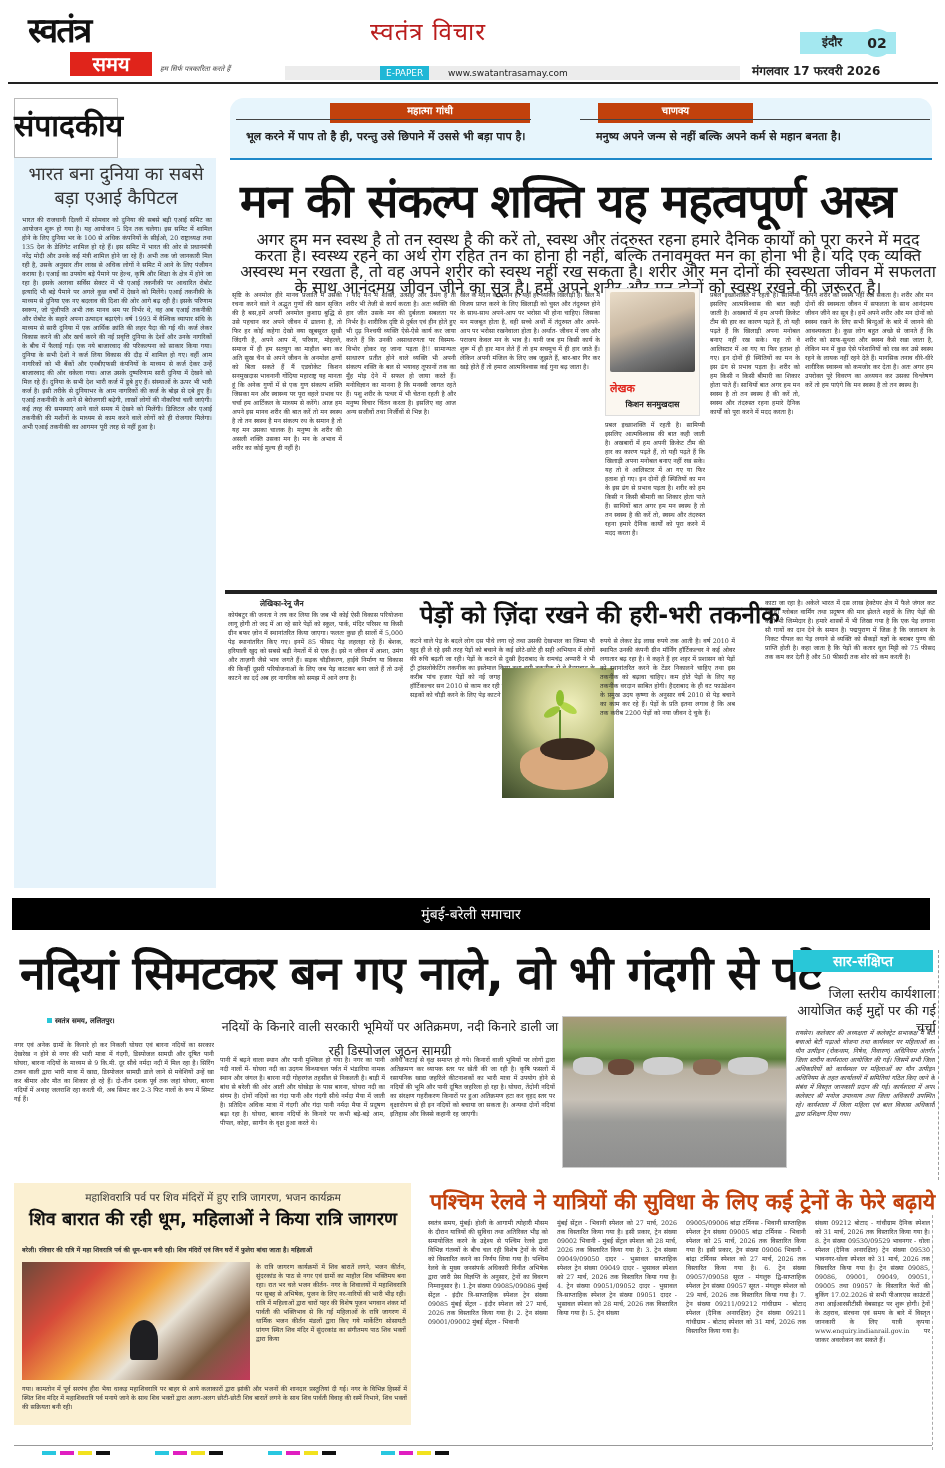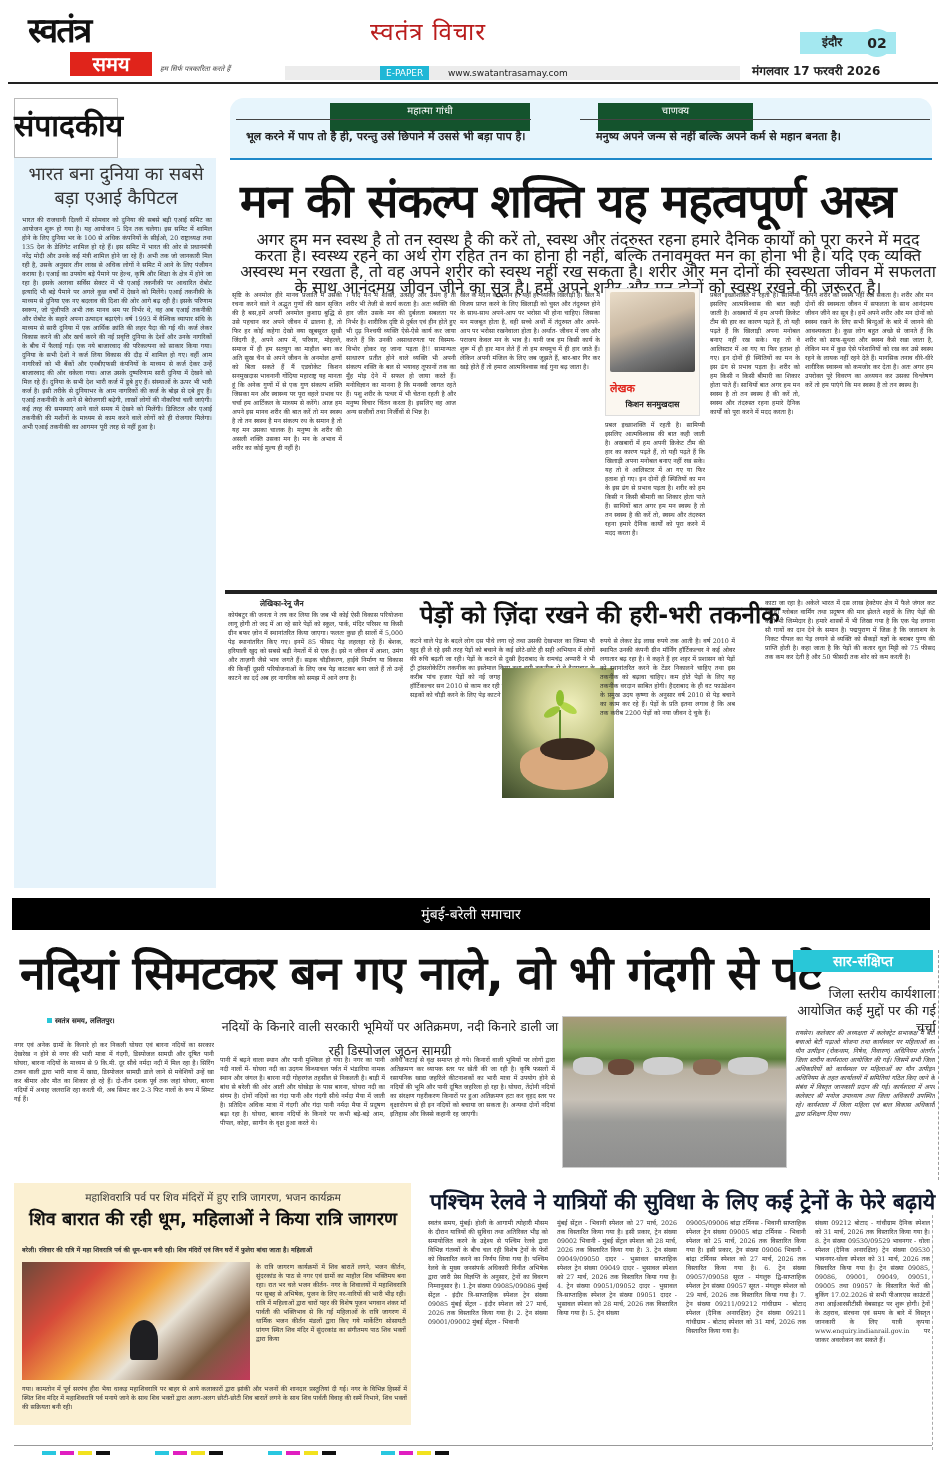--- a/index.html
+++ b/index.html
@@ -20,21 +20,21 @@
 #date{left:752px;top:62px;font-size:12px;font-weight:700}
 #rule-top{left:8px;top:82px;width:930px;height:2px;background:#222}
 
 #ed-box{left:14px;top:98px;width:104px;height:60px;border:1px solid #bbb;background:#fff}
 #ed-title{left:14px;top:104px;width:104px;font-size:30px;font-weight:900;text-align:center;color:#111}
 #ed-panel{left:14px;top:158px;width:202px;height:730px;background:#e6f3fb}
 #ed-head{left:18px;top:162px;width:196px;text-align:center;font-size:18px;line-height:24px;color:#333}
 #ed-body{left:22px;top:215px;width:190px;height:670px}
 
 #quote-panel{left:230px;top:98px;width:702px;height:62px;background:#e7f5fc;border-radius:14px 14px 0 0;border-bottom:2px solid #1e88c9}
-.qhead{top:103px;height:28px;background:#14532d;color:#fff;font-size:10px;font-weight:400;text-align:center;line-height:16px}
+.qhead{top:103px;height:20px;background:#c2410c;color:#fff;font-size:10px;font-weight:700;text-align:center;line-height:16px}
 .qline{top:119px;height:1px;background:#444}
 .qtext{top:128px;font-size:11px;font-weight:700;color:#222}
 #main-head{left:240px;top:168px;font-size:46px;font-weight:900;color:#111;letter-spacing:-1px;white-space:nowrap}
 #main-intro{left:238px;top:232px;width:700px;font-size:16px;line-height:16px;text-align:center;color:#222}
 .col{top:290px;height:295px}
 #author-photo{left:610px;top:292px;width:85px;height:80px;background:linear-gradient(160deg,#e9dcc8 0%,#c9b8a2 40%,#777 70%,#444 100%);border-radius:2px}
 #author-box{left:605px;top:288px;width:95px;height:128px;border:1px solid #ddd;background:#fbf7f0}
 #author-label{left:610px;top:380px;width:85px;text-align:left;color:#e0241b;font-size:11px;font-weight:700}
 #author-name{left:610px;top:398px;width:85px;text-align:center;font-size:8px;font-weight:700}
 #rule-mid{left:225px;top:590px;width:712px;height:4px;background:#222}
@@ -58,21 +58,21 @@
 #river-sub{left:220px;top:1015px;width:340px;text-align:center;font-size:12.5px;line-height:24px;color:#222}
 #river-img{left:562px;top:1016px;width:225px;height:152px;background:linear-gradient(180deg,#a89a7a 0%,#7fa25a 20%,#5a7d3a 28%,#b9b0a0 35%,#c8c1b7 55%,#9b9b98 70%,#8f8f8f 100%);border:1px solid #ccc}
 .animal{position:absolute;background:#cfcfcf;border-radius:40%}
 
 #shiv-panel{left:14px;top:1183px;width:397px;height:242px;background:#fbf0d2}
 #shiv-sub{left:18px;top:1190px;width:390px;text-align:center;font-size:10.5px;color:#333}
 #shiv-head{left:18px;top:1206px;width:390px;text-align:center;font-size:18px;font-weight:900;color:#111}
 #shiv-img{left:22px;top:1262px;width:228px;height:118px;background:linear-gradient(135deg,#6b4a3a 0%,#d64a3a 25%,#f2a640 45%,#e8e2d5 60%,#7a5a40 80%,#c23a5a 100%)}
 #shiv-lingam{left:130px;top:1320px;width:28px;height:40px;background:#1f1f22;border-radius:50% 50% 10% 10%}
 
-#rail-head{left:430px;top:1186px;font-size:21.5px;font-weight:700;color:#0f172a;white-space:nowrap}
+#rail-head{left:430px;top:1186px;font-size:21.5px;font-weight:700;color:#c2410c;white-space:nowrap}
 #rail-border{left:932px;top:1215px;width:1px;height:235px;border-left:1px dashed #aaa}
 
 #foot-rule{left:14px;top:1445px;width:918px;height:1px;background:#999}
 .reg{position:absolute;top:1451px;height:4px;width:14px}
 </style>
 </head>
 <body>
 
 <div class="abs" id="logo-top">स्वतंत्र</div>
 <div class="abs" id="logo-bottom">समय</div>

